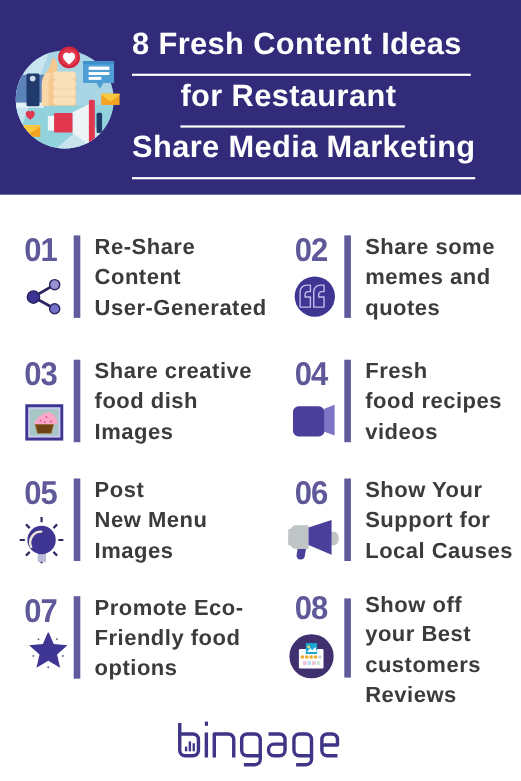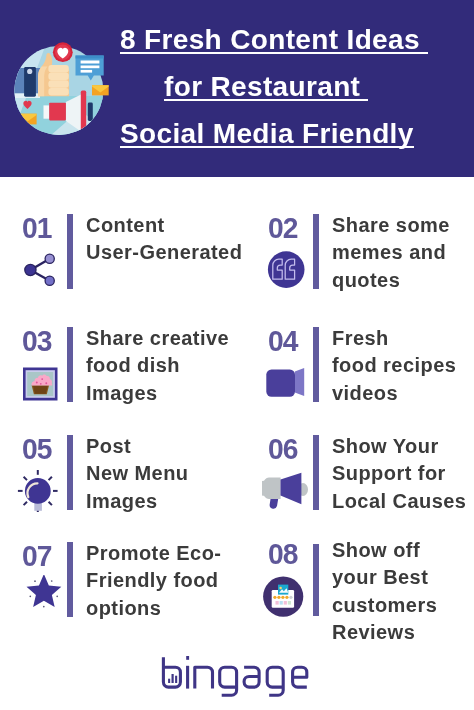--- a/index.html
+++ b/index.html
@@ -1,20 +1,20 @@
 <!DOCTYPE html>
 <html><head>
 <meta charset="utf-8">
 <style>
   html,body{margin:0;padding:0;}
   body{width:474px;height:710px;background:#ffffff;font-family:"Liberation Sans",sans-serif;overflow:hidden;position:relative;}
   .header{position:absolute;left:0;top:0;width:474px;height:177px;background:#322b7a;}
   .illus{position:absolute;left:0px;top:0px;}
   .title{position:absolute;left:120px;top:0;color:#ffffff;font-weight:bold;font-size:28px;letter-spacing:0.35px;}
-  .tline{position:absolute;left:0;display:block;border-bottom:2.2px solid #fff;width:-webkit-fit-content;line-height:22px;white-space:pre;padding-bottom:1px;}
+  .tline{position:absolute;left:0;display:block;border-bottom:2.2px solid #fff;width:-webkit-fit-content;line-height:22px;white-space:pre;padding-bottom:16px;}
   .tl1{top:29px;} .tl2{top:76px;margin-left:44px;} .tl3{top:123px;}
 
   .item{position:absolute;width:237px;}
   .num{position:absolute;left:0;top:-0.5px;color:#5f5899;font-weight:bold;font-size:30px;letter-spacing:-1.0px;line-height:21px;transform:scaleX(0.94);transform-origin:left top;}
   .bar{position:absolute;width:6.4px;height:74.5px;background:#615b9e;left:45px;top:-3px;}
   .txt{position:absolute;left:64px;top:-5.5px;color:#3b3b3b;font-weight:bold;font-size:20px;letter-spacing:0.45px;line-height:27.5px;white-space:nowrap;}
   .tl{display:block;}
   .item8 .txt{top:-6.5px;}
   .item8 .bar{height:72px;top:0.5px;}
   .item8 .icon{top:38px;}
@@ -79,37 +79,38 @@
 
   <g>
     <circle cx="62.8" cy="52.2" r="9.9" fill="#d5243a"></circle>
     <circle cx="62.8" cy="52.2" r="7.8" fill="#e2384f"></circle>
     <path d="M62.8 58.6 c-6.4 -4.6 -6.4 -8.4 -4.1 -10.2 c1.9 -1.4 4.1 -0.6 4.1 1.2 c0 -1.8 2.2 -2.6 4.1 -1.2 c2.3 1.8 2.3 5.6 -4.1 10.2 z" fill="#ffffff"></path>
   </g>
 </svg>
 <div class="title">
   <span class="tline tl1">8 Fresh Content Ideas </span>
   <span class="tline tl2">for Restaurant </span>
-  <span class="tline tl3">Social Media Friendly</span>
+  <span class="tline tl3">Share Media Marketing</span>
 </div>
 
 <div class="items">
   <div class="item" style="left:22px;top:217px;">
     <span class="num">01</span>
     <span class="bar"></span>
     <span class="icon">
         <svg width="40" height="40" viewBox="0 0 40 40" style="position:absolute;left:-1px;top:-2px;">
         <line x1="9.4" y1="19" x2="28.7" y2="7.8" stroke="#2a2360" stroke-width="2.4"></line>
         <line x1="9.4" y1="19" x2="28.7" y2="29.7" stroke="#2a2360" stroke-width="2.4"></line>
         <circle cx="28.7" cy="7.8" r="4.6" fill="#9790d2" stroke="#2a2360" stroke-width="1.3"></circle>
         <circle cx="28.7" cy="29.7" r="4.6" fill="#7370c8" stroke="#2a2360" stroke-width="1.3"></circle>
         <circle cx="9.4" cy="19" r="5.6" fill="#3c3492" stroke="#2a2360" stroke-width="1.3"></circle>
       </svg>
       </span>
     <div class="txt">
+      <span class="tl">Re-Share</span>
       <span class="tl">Content</span>
       <span class="tl">User-Generated</span>
     </div>
   </div>
 
   <div class="item" style="left:268px;top:217px;">
     <span class="num">02</span>
     <span class="bar"></span>
     <span class="icon">
         <svg width="40" height="40" viewBox="0 0 40 40" style="position:absolute;left:-1px;top:-3px;">

